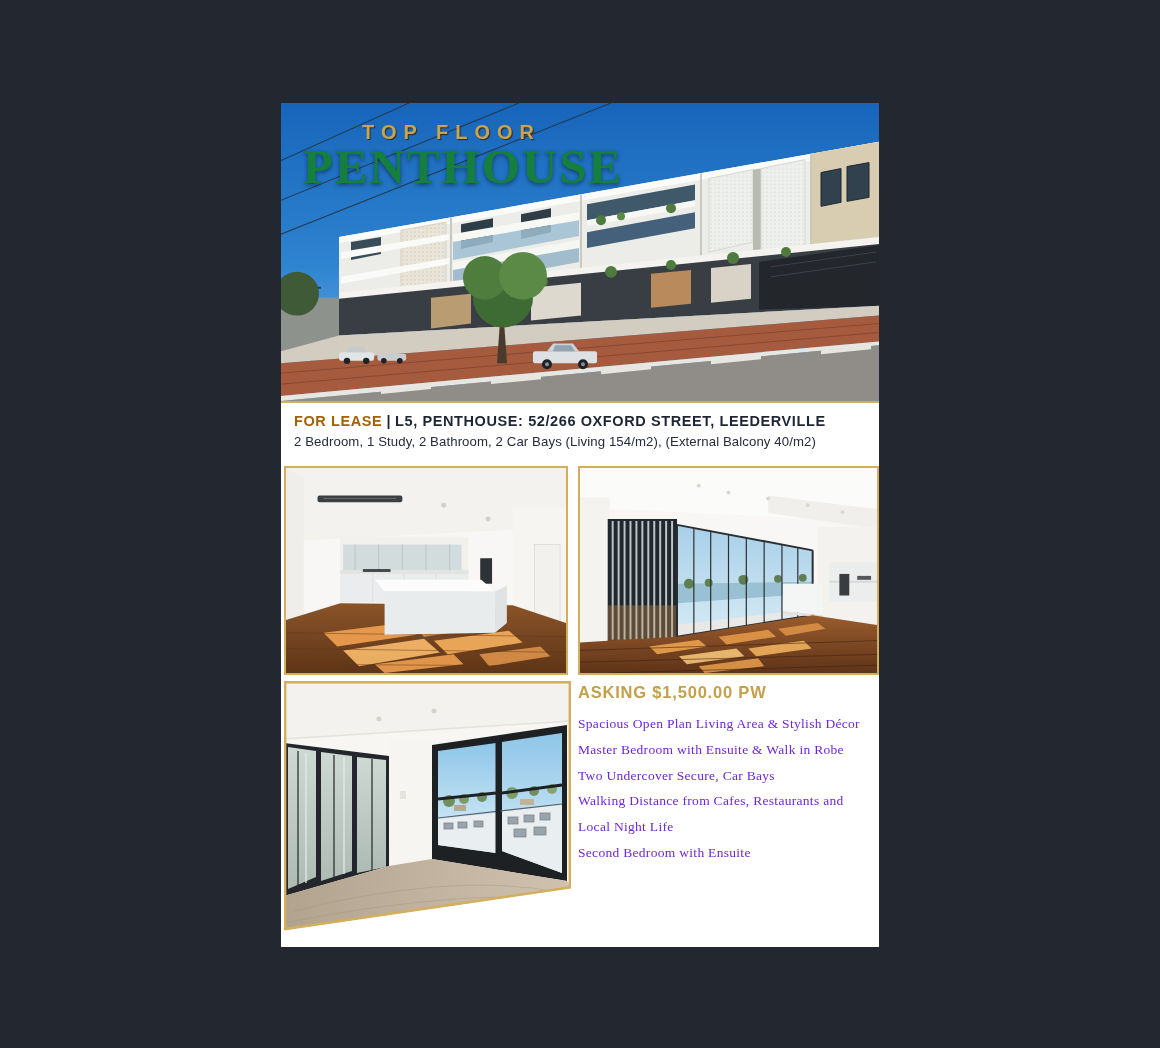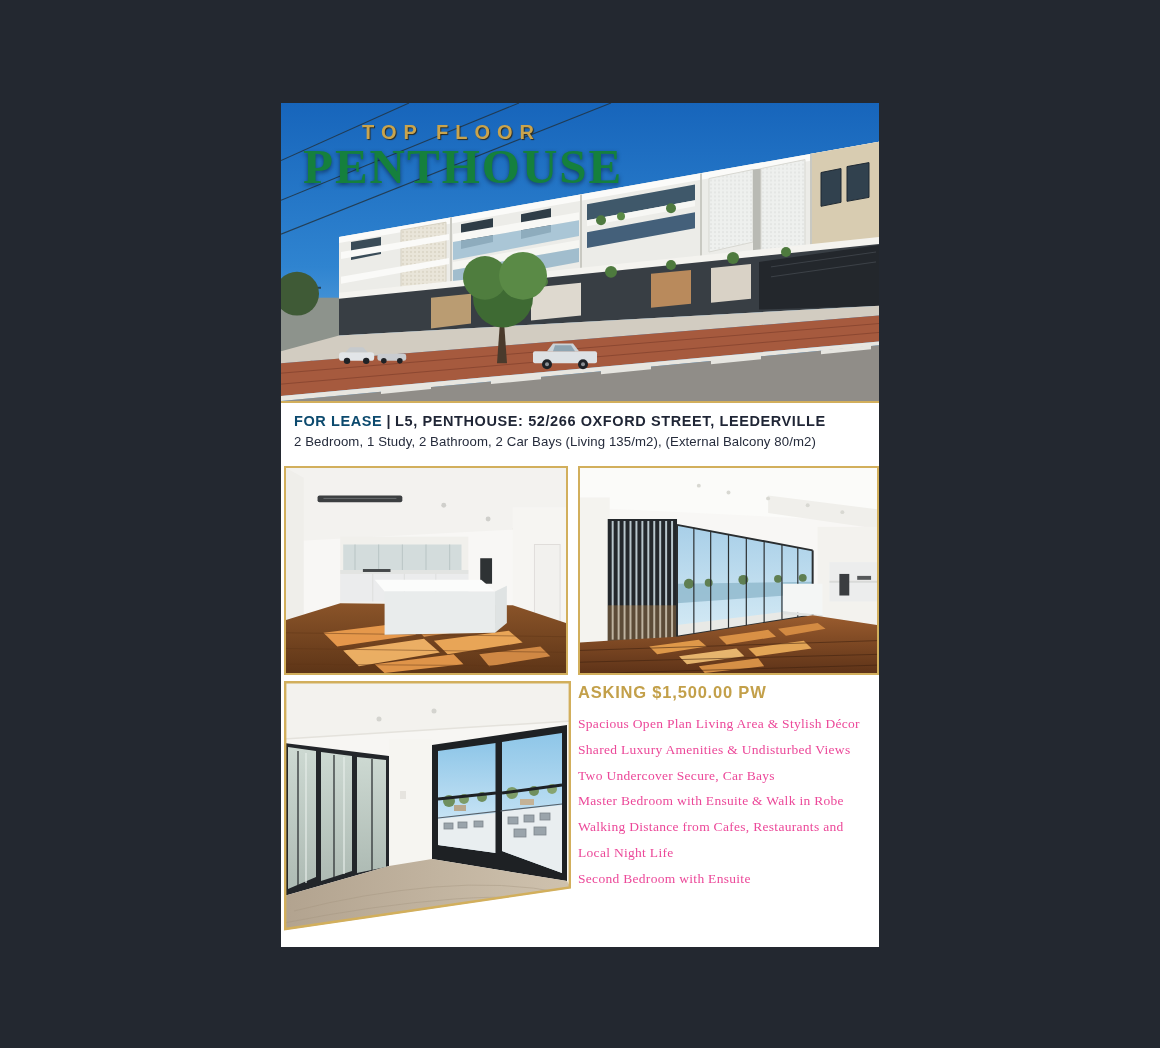--- a/index.html
+++ b/index.html
@@ -30,21 +30,21 @@
     font-family:"Liberation Serif",serif;font-weight:700;font-size:49px;
     letter-spacing:2px;color:#15803d;line-height:44px;margin-top:1px;
     text-shadow:0 2px 4px rgba(8,20,40,.55);
   }
   
   .listing{position:absolute;left:13px;top:310px;width:578px;}
   .listing-line1{
     font-weight:700;font-size:14.5px;letter-spacing:.6px;color:#1F2535;
     white-space:nowrap;
   }
-  .status{color:#0c4a6e;}
+  .status{color:#a16207;}
   .sep{margin:0 4px;color:#1F2535;}
   .listing-line2{
     font-weight:400;font-size:13.2px;letter-spacing:.1px;color:#262c3c;
     margin-top:5px;white-space:nowrap;
   }
   
   .photo{
     position:absolute;box-sizing:border-box;border:2px solid #D2AF5C;
     overflow:hidden;background:#eee;
   }
@@ -55,21 +55,21 @@
     left:3px;top:578px;width:287px;height:250px;border:none;background:none;
   }
   
   .pricing{position:absolute;left:297px;top:580px;width:301px;text-align:left;}
   .asking{
     font-weight:700;font-size:16.5px;letter-spacing:.8px;color:#C3A04A;
   }
   .features{
     list-style:none;margin:9px 0 5px;padding:0;
     font-family:"Liberation Serif",serif;font-size:13.5px;
-    letter-spacing:.3px;color:#ec4899;
+    letter-spacing:.3px;color:#6d28d9;
   }
   .features li{line-height:25.8px;}
 </style>
 </head>
 <body>
 
 <div class="flyer">
 
   <div class="hero">
     <svg viewBox="0 0 598 300" preserveAspectRatio="none">
@@ -202,21 +202,21 @@
     <div class="hero-overlay">
       <div class="tagline">TOP FLOOR</div>
       <div class="title">PENTHOUSE</div>
     </div>
   </div>
 
   <div class="listing">
     <div class="listing-line1">
       <span class="status">FOR LEASE</span><span class="sep">|</span><span>L5, PENTHOUSE: 52/266 OXFORD STREET, LEEDERVILLE</span>
     </div>
-    <div class="listing-line2">2 Bedroom, 1 Study, 2 Bathroom, 2 Car Bays (Living 135/m2), (External Balcony 80/m2)</div>
+    <div class="listing-line2">2 Bedroom, 1 Study, 2 Bathroom, 2 Car Bays (Living 154/m2), (External Balcony 40/m2)</div>
   </div>
 
   <div class="photo" id="photo-kitchen">
     <svg viewBox="0 0 284 209" preserveAspectRatio="none">
       <defs>
         <linearGradient id="floorA" x1="0" y1="0" x2="0" y2="1">
           <stop offset="0" stop-color="#8a5429"></stop>
             <stop offset="1" stop-color="#5e3517"></stop>
         </linearGradient>
       </defs>
@@ -450,21 +450,20 @@
         </g>
       </g>
       <path d="M1.2,1.2 L285.8,1.2 L285.8,206.5 L1.2,248 Z" fill="none" stroke="#D2AF5C" stroke-width="2.4"></path>
     </svg>
   </div>
 
   <div class="pricing">
     <div class="asking">ASKING $1,500.00 PW</div>
     <ul class="features">
       <li>Spacious Open Plan Living Area &amp; Stylish Décor</li>
-      <li>Shared Luxury Amenities &amp; Undisturbed Views</li>
+      <li>Master Bedroom with Ensuite &amp; Walk in Robe</li>
       <li>Two Undercover Secure, Car Bays</li>
-      <li>Master Bedroom with Ensuite &amp; Walk in Robe</li>
       <li>Walking Distance from Cafes, Restaurants and Local Night Life</li>
       <li>Second Bedroom with Ensuite</li>
     </ul>
   </div>
 
 </div>
 
 </body></html>

